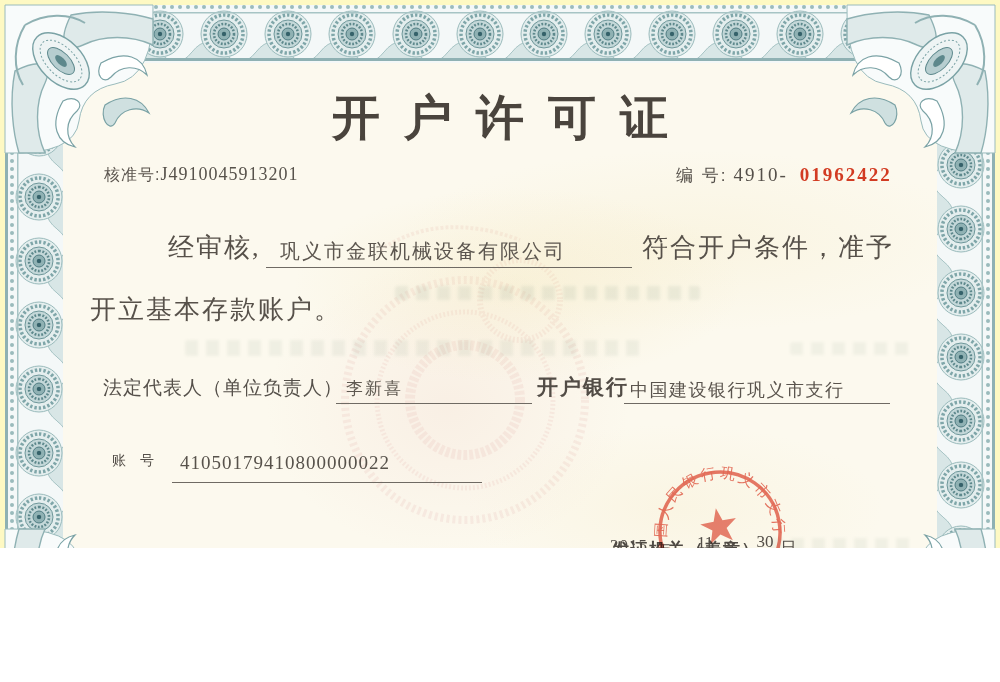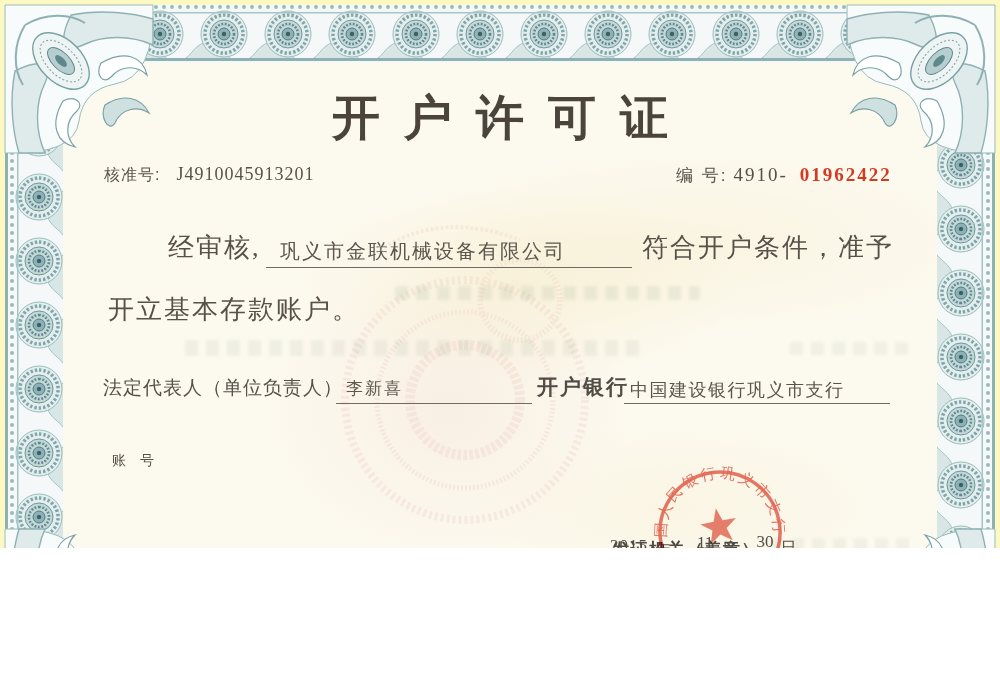--- a/index.html
+++ b/index.html
@@ -16,30 +16,30 @@
       radial-gradient(ellipse 420px 130px at 72% 32%, rgba(240,224,168,.18), transparent 70%),
       radial-gradient(ellipse 300px 120px at 70% 80%, rgba(238,220,160,.14), transparent 70%);}
 
   .ghost{position:absolute;opacity:.13;filter:blur(1.4px);border-radius:3px;
          background:repeating-linear-gradient(90deg,#869c88 0 13px,transparent 13px 21px);}
 
   .title{left:0;right:0;top:86px;text-align:center;font-size:48px;font-weight:700;
          letter-spacing:24px;text-indent:24px;color:#4a443d;font-family:"Liberation Serif",serif;}
 
   .approval{left:104px;top:164px;font-size:16px;letter-spacing:1px;color:#5a544d;}
-  .approval .val{font-family:"Liberation Serif",serif;font-size:18px;margin-left:16px;letter-spacing:1px;color:#57524b;}
+  .approval .val{font-family:"Liberation Serif",serif;font-size:18px;letter-spacing:1px;color:#57524b;}
 
   .serial{left:676px;top:164px;font-size:17px;letter-spacing:2px;color:#55504a;}
   .serial .pre{font-family:"Liberation Serif",serif;font-size:19px;margin-left:6px;}
   .serial .num{font-family:"Liberation Serif",serif;font-size:19px;font-weight:700;margin-left:12px;letter-spacing:2px;}
 
   .big{font-size:26px;letter-spacing:2px;color:#57514a;font-family:"Liberation Serif",serif;}
   .reviewed{left:168px;top:230px;}
   .suffix{left:642px;top:230px;}
-  .line2{left:108px;top:292px;}
+  .line2{left:90px;top:292px;}
 
   .ufield{display:inline-block;border-bottom:1.5px solid #6f6a63;box-sizing:border-box;}
   .company{left:266px;top:238px;width:366px;height:30px;line-height:26px;padding-left:14px;
            font-family:"Liberation Serif",serif;font-size:20px;letter-spacing:2px;color:#5c564f;}
 
   .lbl{font-size:19px;letter-spacing:1px;color:#55504a;font-weight:500;}
   .rep-label{left:103px;top:375px;}
   .rep-field{left:336px;top:378px;width:196px;height:26px;line-height:22px;padding-left:10px;
              font-family:"Liberation Serif",serif;font-size:17px;letter-spacing:2px;color:#5e5850;}
   .bank-label{left:537px;top:373px;font-size:21px;font-weight:700;letter-spacing:2px;color:#524c46;}
@@ -161,20 +161,21 @@
   <div class="abs big suffix">符合开户条件，准予</div>
 
   <div class="abs big line2">开立基本存款账户。</div>
 
   <div class="abs lbl rep-label">法定代表人（单位负责人）</div>
   <div class="abs ufield rep-field">李新喜</div>
   <div class="abs bank-label">开户银行</div>
   <div class="abs ufield bank-field">中国建设银行巩义市支行</div>
 
   <div class="abs acct-label">账　号</div>
+  <div class="abs ufield acct-field">41050179410800000022</div>
 
   <div class="abs issuer-label">发证机关（盖章）</div>
   <div class="abs issue-date">
     <span class="n y">2015</span><span class="u uy">年</span><span class="n u m">11</span><span class="u um">月</span><span class="n u d">30</span><span class="u ud">日</span>
   </div>
 
   <svg class="seal" width="170" height="170" viewBox="0 0 170 170" aria-hidden="true">
     <g transform="rotate(-10 85 85)">
       <circle cx="85" cy="85" r="60" fill="none" stroke="#e25847" stroke-width="3.5" opacity="0.9"></circle>
       <path id="sealArc" d="M 85 139 A 54 54 0 1 1 85.01 139" fill="none"></path>

